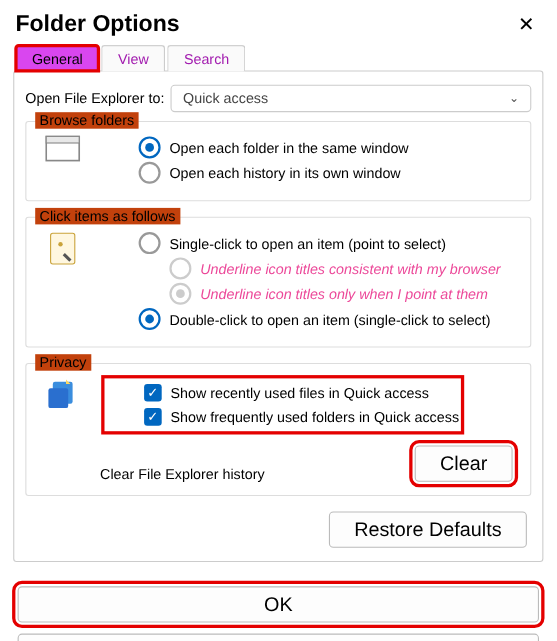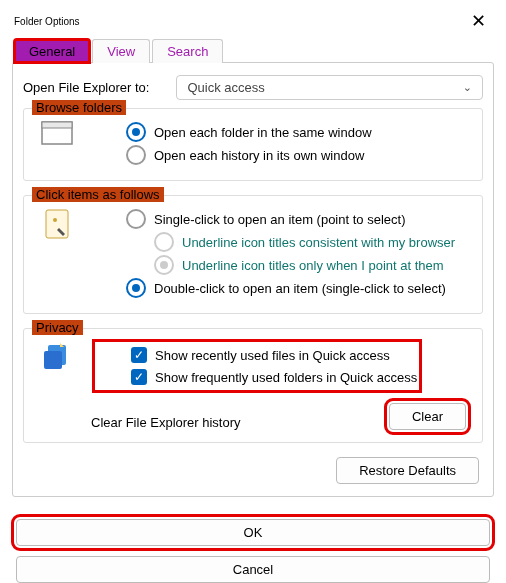--- a/index.html
+++ b/index.html
@@ -11,62 +11,62 @@
     width: 506px;
     overflow: hidden;
   }
   .title-bar {
     display: flex;
     justify-content: space-between;
     align-items: center;
     padding: 10px 14px 6px;
   }
   .title-bar h1 {
-    font-size: 10px;
-    font-weight: 400;
+    font-size: 21px;
+    font-weight: 700;
     margin: 0;
   }
   .close-x {
     font-size: 18px;
     font-weight: 300;
     cursor: pointer;
     padding: 0 6px;
   }
   .tabs {
     display: flex;
     margin-left: 14px;
     gap: 2px;
   }
   .tab {
     border: 1px solid #ccc;
     border-bottom: none;
     border-radius: 3px 3px 0 0;
     padding: 4px 14px;
-    background: #a21caf;
+    background: #d946ef;
     cursor: pointer;
     position: relative;
     top: 1px;
     z-index: 2;
   }
   .tab.inactive {
     background: #fafafa;
     color: #a21caf;
     z-index: 0;
   }
   .panel {
     border: 1px solid #ccc;
     border-radius: 3px;
     margin: 0 12px 12px;
     padding: 12px 10px;
   }
 
   .row-open-explorer {
     display: flex;
     align-items: center;
-    gap: 27px;
+    gap: 6px;
     margin-bottom: 8px;
   }
   .combo {
     flex: 1;
     border: 1px solid #ccc;
     border-radius: 4px;
     padding: 4px 10px;
     display: flex;
     justify-content: space-between;
     align-items: center;
@@ -104,21 +104,21 @@
   }
   .opts { flex: 1; }
 
   .radio-row, .check-row, .sub-row {
     display: flex;
     align-items: center;
     gap: 8px;
     margin: 3px 0;
     padding-left: 34px;
   }
-  .sub-row { margin-left: 28px; color: #0f766e; }
+  .sub-row { margin-left: 28px; color: #ec4899; font-style: italic; }
   .radio-outer {
     width: 16px; height: 16px; border-radius: 50%;
     border: 2px solid #999;
     display: flex; justify-content: center; align-items: center;
   }
   .radio-outer.selected { border-color: #0067c0; }
   .radio-inner {
     width: 8px; height: 8px; border-radius: 50%; background: #0067c0;
   }
   .radio-outer.disabled { border-color: #ccc; }
@@ -130,21 +130,21 @@
     display: flex; justify-content: center; align-items: center;
     color: #fff; font-size: 12px;
   }
 
   .btn {
     border: 1px solid #bbb;
     background: #fdfdfd;
     border-radius: 4px;
     padding: 5px 22px;
     cursor: pointer;
-    font-size: 13px;
+    font-size: 18px;
   }
 
   .clear-row {
     display: flex;
     justify-content: space-between;
     align-items: flex-end;
     margin-top: 10px;
     margin-left: 55px;
     margin-right: 4px;
   }

